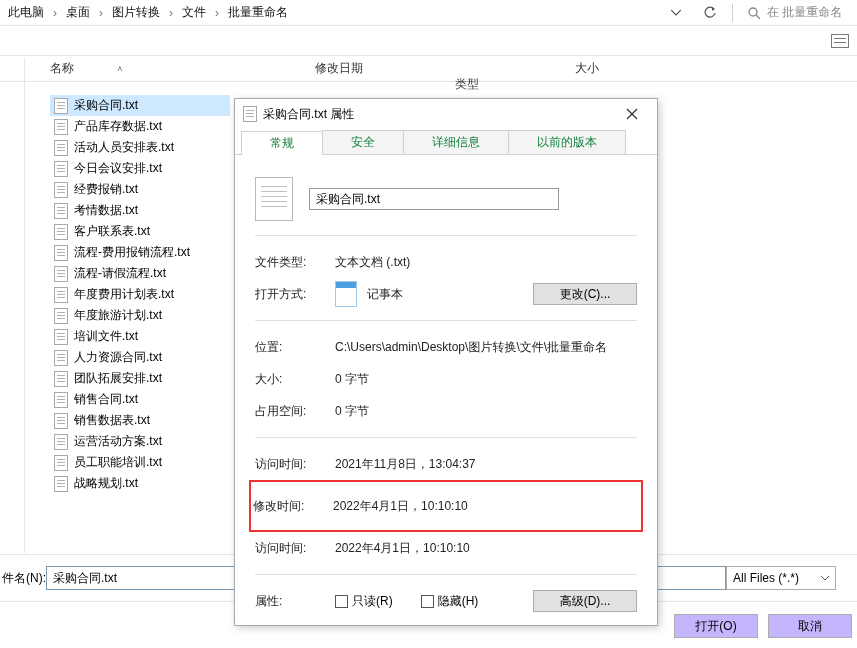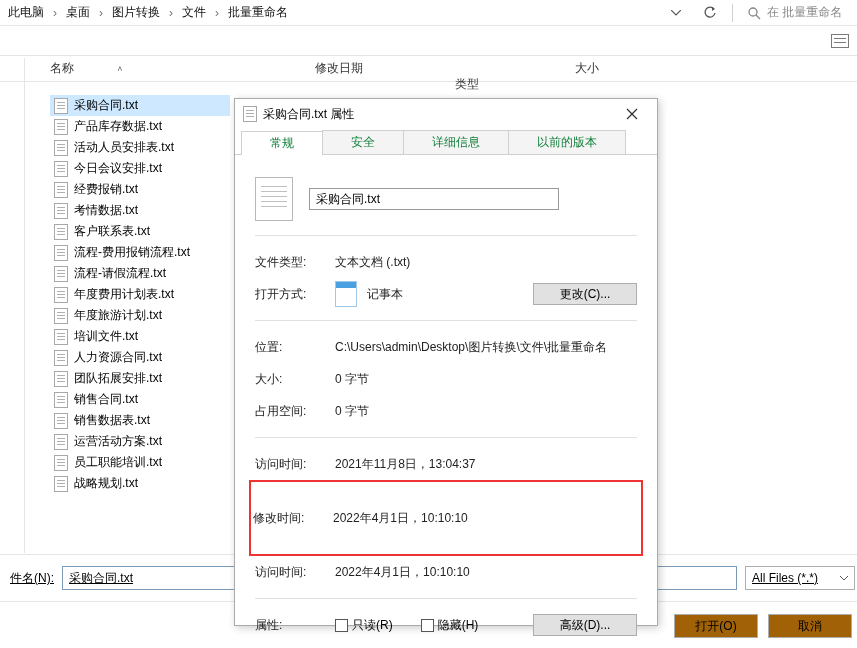--- a/index.html
+++ b/index.html
@@ -33,27 +33,27 @@
 .splitter { position: absolute; left: 24px; top: 58px; bottom: 95px; width: 1px; background: #e5e5e5; }
 
 
 .filelist { position: absolute; left: 50px; top: 95px; width: 180px; }
 .filerow { display: flex; align-items: center; height: 21px; padding-left: 4px; gap: 6px; }
 .filerow.selected { background: #cde8ff; }
 .fileicon { width: 14px; height: 16px; background: #fff; border: 1px solid #a8a8a8; position: relative; flex-shrink: 0; }
 .fileicon::before { content: ""; position: absolute; left: 2px; right: 2px; top: 3px; height: 1px; background: #b0b0b0; box-shadow: 0 3px 0 #b0b0b0, 0 6px 0 #b0b0b0; }
 
 
-.bottomstrip { position: absolute; left: 0; right: 0; bottom: 46px; height: 48px; border-top: 1px solid #e5e5e5; border-bottom: 1px solid #e5e5e5; display: flex; align-items: center; padding-left: 8px; gap: 8px; background: #fff; text-decoration: underline; }
+.bottomstrip { position: absolute; left: 0; right: 0; bottom: 46px; height: 48px; border-top: 1px solid #e5e5e5; border-bottom: 1px solid #e5e5e5; display: flex; align-items: center; padding-left: 0; gap: 0; background: #fff; }
 .bottomstrip .lbl { padding-left: 0; width: 46px; text-align: right; }
 .fname-input { flex: 1; height: 24px; border: 1px solid #7a9ab8; padding: 0 6px; max-width: 680px; background:#fff; }
 .filter { width: 110px; height: 24px; border: 1px solid #adadad; display: flex; align-items: center; justify-content: space-between; padding: 0 6px; margin-right: 2px; }
 
 .bottombtns { position: absolute; right: 5px; bottom: 10px; display: flex; gap: 10px; }
-.winbtn { width: 84px; height: 24px; border: 1px solid #adadad; background: #a16207; display: inline-flex; align-items: center; justify-content: center; cursor: pointer; }
+.winbtn { width: 84px; height: 24px; border: 1px solid #adadad; background: #c4b5fd; display: inline-flex; align-items: center; justify-content: center; cursor: pointer; }
 
 
 .props { position: absolute; left: 234px; top: 98px; width: 424px; height: 528px; background: #fff; border: 1px solid #aaa; box-shadow: 2px 2px 8px rgba(0,0,0,.2); }
 .props-titlebar { height: 30px; display: flex; align-items: center; padding: 0 8px; }
 .props-titlebar .picon { margin-right: 6px; }
 .props-title { flex: 1; }
 .props-close { width: 34px; height: 20px; display: inline-flex; align-items: center; justify-content: center; cursor: pointer; font-size: 14px; }
 .props-tabs { display: flex; border-bottom: 1px solid #d0d0d0; padding-left: 6px; height: 26px; align-items: flex-end; }
 .ptab { height: 24px; padding: 0 28px; border: 1px solid #d0d0d0; border-bottom: none; margin-right: -1px; background: #fff; display: inline-flex; align-items: center; color: #15803d; cursor: pointer; }
 .ptab.active { position: relative; top: 1px; background: #fff; }
@@ -63,21 +63,21 @@
 .props-row { display: flex; align-items: center; min-height: 32px; }
 .props-row .plabel { width: 80px; color: #222; }
 .props-row .pvalue { color: #222; }
 .props-sep { height: 1px; background: #e0e0e0; margin: 10px 0; }
 .bigicon { width: 38px; height: 44px; background: #fff; border: 1px solid #b8b8b8; position: relative; margin-right: 16px; }
 .bigicon::before { content: ""; position: absolute; left: 5px; right: 5px; top: 8px; height: 1px; background: #c0c0c0; box-shadow: 0 5px 0 #c0c0c0, 0 10px 0 #c0c0c0, 0 15px 0 #c0c0c0, 0 20px 0 #c0c0c0; }
 .notepadicon { width: 22px; height: 26px; background: #fff; border: 1px solid #a0c8e8; position: relative; margin-right: 10px; }
 .notepadicon::before { content: ""; position: absolute; left: 0; right: 0; top: 0; height: 6px; background: #4aa0e0; }
 .fname-box { height: 22px; border: 1px solid #999; padding: 0 6px; display: inline-flex; align-items: center; min-width: 250px; }
 .props-btn { width: 104px; height: 22px; border: 1px solid #adadad; background: #e1e1e1; display: inline-flex; align-items: center; justify-content: center; cursor: pointer; margin-left: auto; }
-.redbox { border: 2px solid #e33; padding: 20px 2px; margin-left: -6px; margin-right: -6px; }
+.redbox { border: 2px solid #e33; padding: 8px 2px; margin-left: -6px; margin-right: -6px; }
 .chk { display: inline-flex; align-items: center; gap: 4px; margin-right: 28px; }
 .chkbox { width: 13px; height: 13px; border: 1px solid #555; background:#fff; }
 
 svg { display: block; }
 </style>
 </head>
 <body>
 
 <div class="addrbar">
   <div class="crumbs">

